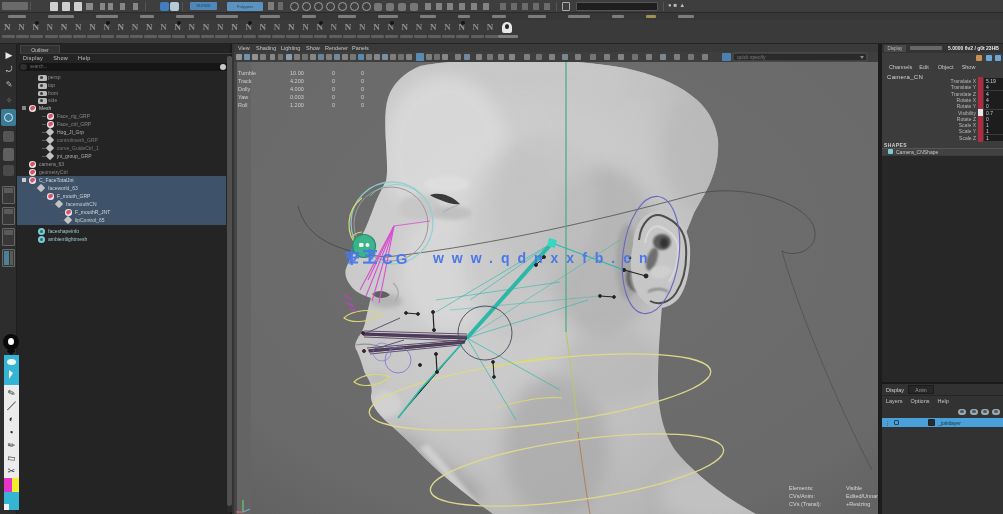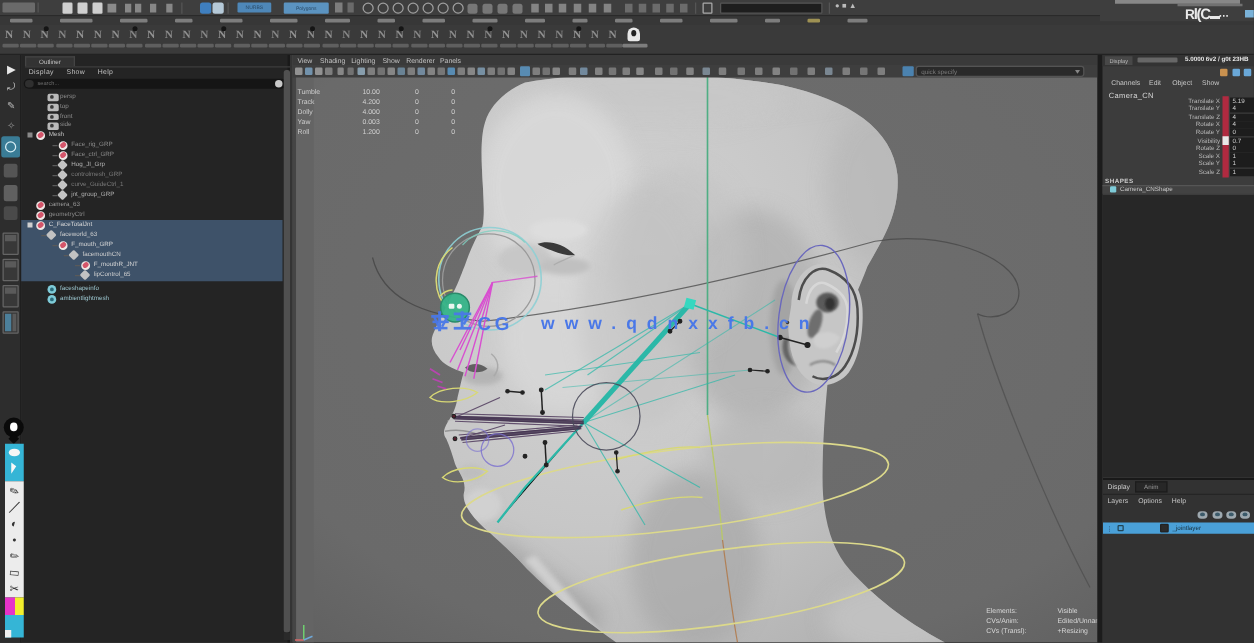--- a/index.html
+++ b/index.html
@@ -150,26 +150,20 @@
       <div class="abs" style="left:461.39999999999975px;top:1px;width:4px;height:4px;background:#151515;border-radius:50%"></div>
       <div class="abs" style="left:456.39999999999975px;top:15px;width:13px;height:3px;background:#9a9a9a;opacity:.38;border-radius:1px"></div>
       <div class="abs" style="left:472.59999999999974px;top:2px;width:9px;height:11px;color:#bdbdbd;font-size:9px;line-height:11px;font-weight:bold;opacity:.62;font-family:'Liberation Serif',serif">N</div>
       <div class="abs" style="left:470.59999999999974px;top:15px;width:13px;height:3px;background:#9a9a9a;opacity:.38;border-radius:1px"></div>
       <div class="abs" style="left:486.7999999999997px;top:2px;width:9px;height:11px;color:#c5c5c5;font-size:9px;line-height:11px;font-weight:bold;opacity:.62;font-family:'Liberation Serif',serif">N</div>
       <div class="abs" style="left:484.7999999999997px;top:15px;width:13px;height:3px;background:#9a9a9a;opacity:.38;border-radius:1px"></div>
       <div class="abs" style="left:502px;top:2px;width:10px;height:11px;background:#e8e8e8;border-radius:5px 5px 2px 2px"></div>
       <div class="abs" style="left:505px;top:4px;width:4px;height:5px;background:#222;border-radius:50%"></div>
       <div class="abs" style="left:498px;top:15px;width:20px;height:3px;background:#aaa;opacity:.6;border-radius:1px"></div>
     </div>
-    <div class="abs" style="left:880px;top:0;width:123px;height:17px;background:#3e3e3e">
-      <div class="abs" style="left:12px;top:0;width:100px;height:2.5px;background:#9a9a9a;opacity:.8"></div>
-      <div class="abs" style="left:62px;top:3px;width:52px;height:2px;background:#888;opacity:.7"></div>
-      <div class="abs" style="left:68px;top:4px;width:54px;height:13px;color:#e8e8e8;font-size:11px;font-weight:bold;letter-spacing:-1px;filter:blur(.4px)">R<span style="font-size:12px">l(C</span><span style="font-size:8px">▬⋯</span></div>
-      <div class="abs" style="left:116px;top:8px;width:7px;height:6px;background:#7ab2d8"></div>
-    </div>
     <div class="abs" style="left:0;top:44px;width:17px;height:470px;background:#2d2d2d;border-right:1px solid #1f1f1f">
       <div class="abs" style="left:3px;top:6px;width:12px;height:12px;color:#e8e8e8;font-size:9px;line-height:11px;text-align:center">▶</div>
       <div class="abs" style="left:3px;top:20px;width:12px;height:12px;color:#cfcfcf;font-size:8px;line-height:11px;text-align:center">⤾</div>
       <div class="abs" style="left:3px;top:35px;width:12px;height:12px;color:#b5b5b5;font-size:8px;line-height:11px;text-align:center">✎</div>
       <div class="abs" style="left:3px;top:51px;width:12px;height:12px;color:#8a8a8a;font-size:8px;line-height:11px;text-align:center">✧</div>
       <div class="abs" style="left:1px;top:65px;width:15px;height:17px;background:#3a7c96;border-radius:2px"></div>
       <div class="abs" style="left:4px;top:69px;width:9px;height:9px;border:1.5px solid #d8eef5;border-radius:50%"></div>
       <div class="abs" style="left:3px;top:87px;width:11px;height:11px;background:#555;border-radius:2px"></div>
       <div class="abs" style="left:3px;top:104px;width:11px;height:13px;background:#6a6a6a;border-radius:2px;opacity:.85"></div>
       <div class="abs" style="left:3px;top:121px;width:11px;height:11px;background:#4a4a4a;border-radius:2px"></div>

